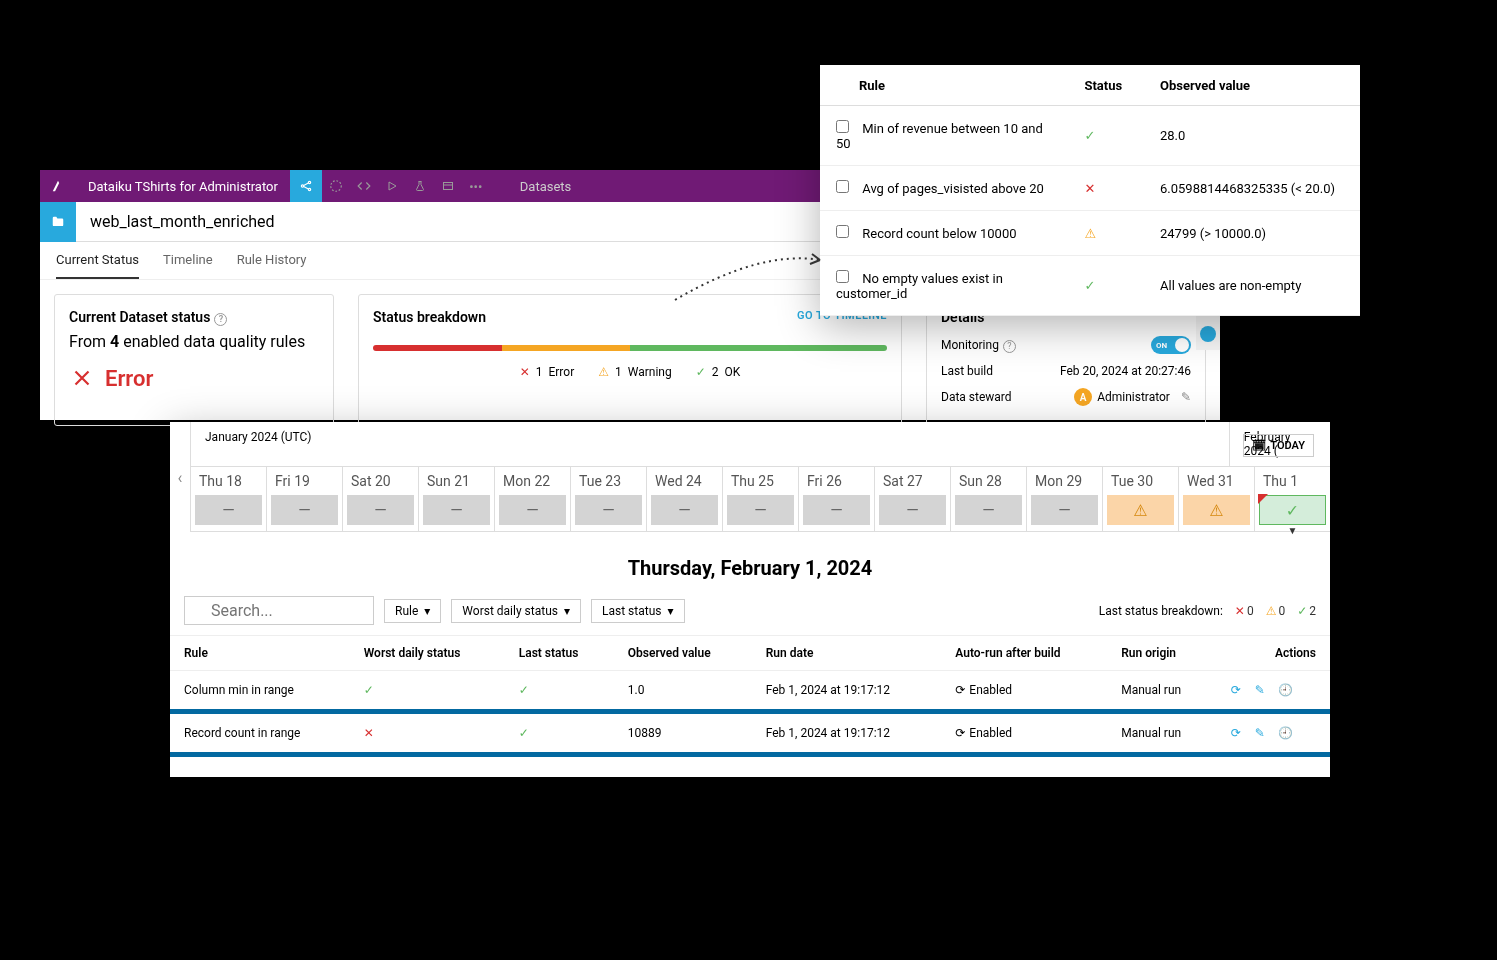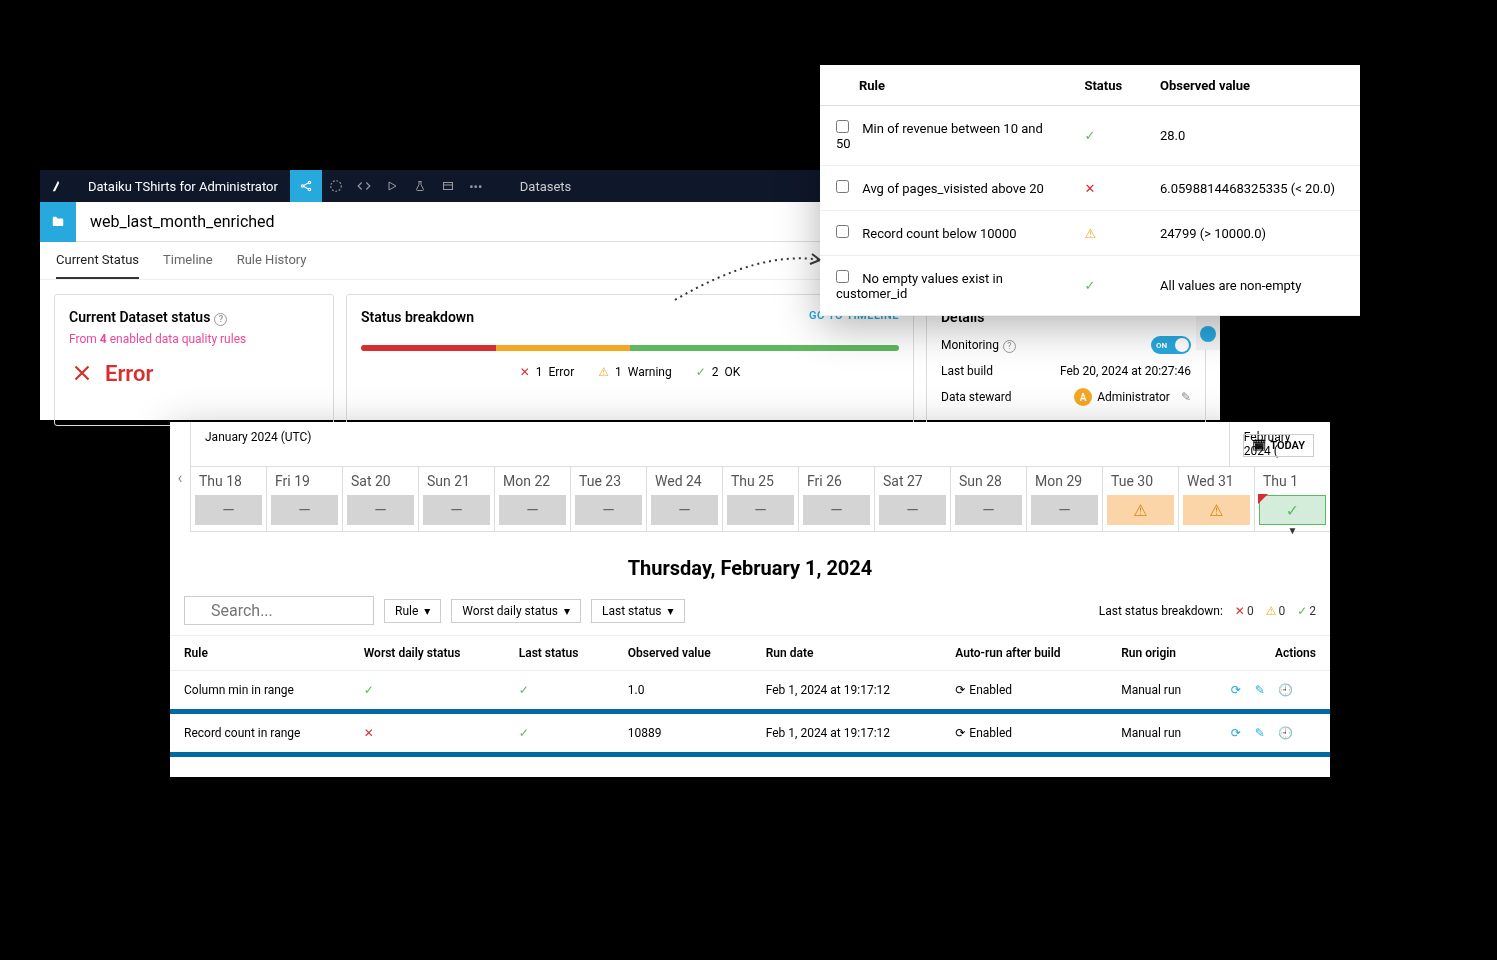--- a/index.html
+++ b/index.html
@@ -1,35 +1,35 @@
 <!DOCTYPE html>
 <html><head>
 <meta charset="utf-8">
 <style>
 *{box-sizing:border-box;margin:0;padding:0;font-family:-apple-system,BlinkMacSystemFont,"Segoe UI",Roboto,sans-serif}
 body{background:#000;width:1497px;height:960px;position:relative;overflow:hidden}
 .panel{background:#fff;position:absolute;box-shadow:0 10px 40px rgba(0,0,0,.3)}
-.topbar{background:#0f172a;height:32px;display:flex;align-items:center;color:#fff;font-size:13px}
+.topbar{background:#701a75;height:32px;display:flex;align-items:center;color:#fff;font-size:13px}
 .topbar .logo{width:36px;display:flex;align-items:center;justify-content:center}
 .topbar .title{padding:0 12px}
 .topbar .share{background:#28a9dd;width:32px;height:32px;display:flex;align-items:center;justify-content:center}
 .topbar .icn{width:28px;height:32px;display:flex;align-items:center;justify-content:center;color:#999}
 .subhead{height:40px;display:flex;align-items:center;border-bottom:1px solid #ddd}
 .subhead .folder{background:#28a9dd;width:36px;height:40px;display:flex;align-items:center;justify-content:center;color:#fff}
 .subhead .name{font-size:16px;padding:0 14px;flex:1}
 .subhead .tabs{display:flex;gap:24px;padding-right:20px;font-size:13px;color:#666}
 .subhead .tabs .tab{padding:12px 0}
 .subhead .tabs .tab.active{color:#222;border-bottom:2px solid #333;font-weight:500}
 .subtabs{display:flex;gap:24px;padding:0 16px;font-size:13px;color:#666;border-bottom:1px solid #eee}
 .subtabs .st{padding:10px 0}
 .subtabs .st.active{color:#222;border-bottom:2px solid #333}
-.cards{display:flex;gap:12px;padding:14px}
+.cards{display:flex;gap:24px;padding:14px}
 .card{border:1px solid #ddd;border-radius:3px;padding:14px}
 .card h4{font-size:14px;font-weight:600;margin-bottom:6px}
-.card .sub{font-size:12px;color:#ec4899}
+.card .sub{font-size:16px;color:#000000}
 .err{display:flex;align-items:center;gap:10px;margin-top:14px;color:#d72f2f;font-size:22px;font-weight:600}
 .bar{display:flex;height:6px;margin:20px 0 14px;border-radius:3px;overflow:hidden}
 .seg{flex:1}
 .seg.r{background:#d72f2f}
 .seg.o{background:#f5a623}
 .seg.g{background:#5fb85f;flex:2}
 .legend{display:flex;gap:24px;justify-content:center;font-size:12px}
 .legend span{display:flex;align-items:center;gap:6px}
 .link{color:#28a9dd;font-size:11px;font-weight:600;letter-spacing:.5px;position:absolute;right:14px;top:14px}
 .details{font-size:12px}

